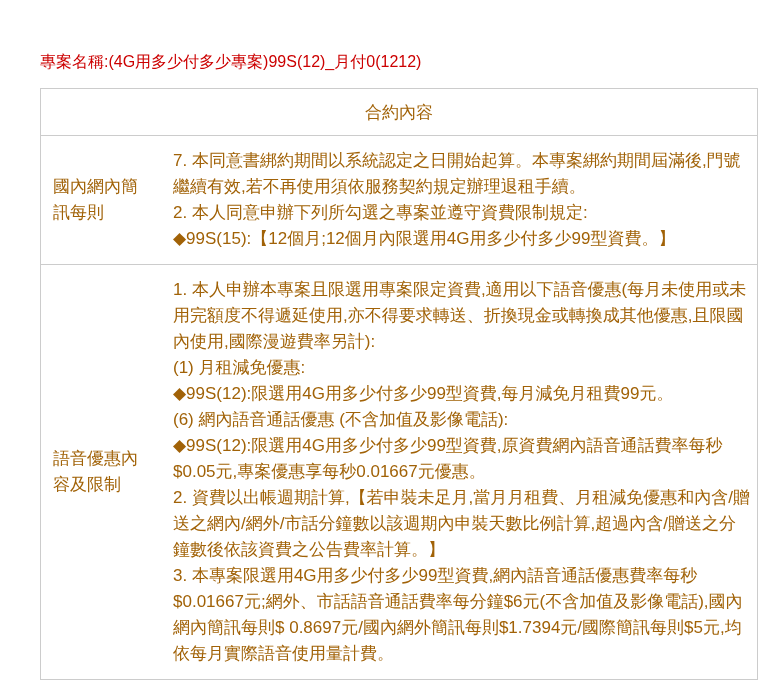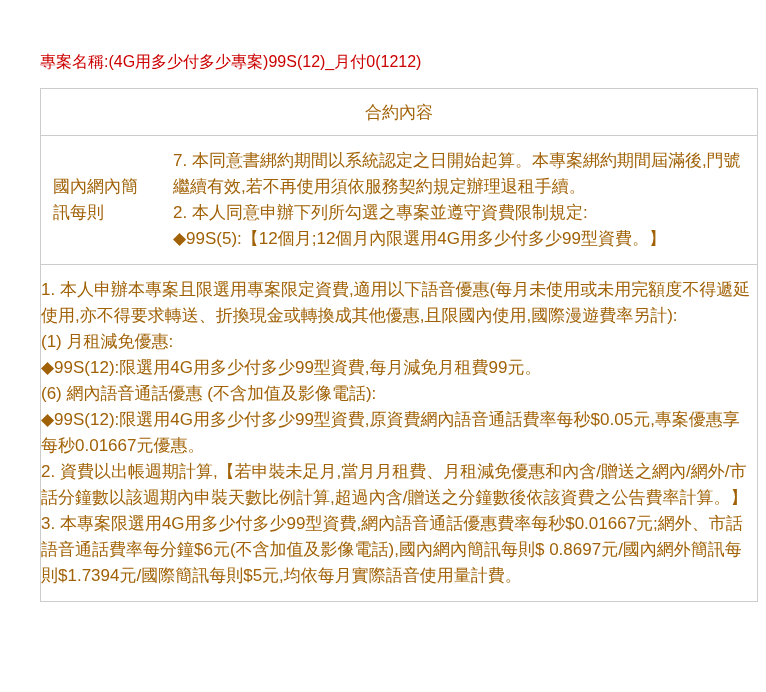--- a/index.html
+++ b/index.html
@@ -71,25 +71,26 @@
   <div class="page-title">專案名稱:(4G用多少付多少專案)99S(12)_月付0(1212)</div>
 
   <div class="contract-table">
     <div class="table-header">合約內容</div>
 
     <div class="table-row">
       <div class="row-label">國內網內簡訊每則</div>
       <div class="row-content">
           <div class="para">7. 本同意書綁約期間以系統認定之日開始起算。本專案綁約期間屆滿後,門號繼續有效,若不再使用須依服務契約規定辦理退租手續。</div>
           <div class="para">2. 本人同意申辦下列所勾選之專案並遵守資費限制規定:</div>
-          <div class="para">◆99S(5):【12個月;12個月內限選用4G用多少付多少99型資費。】</div>
+          <div class="para">◆99S(15):【12個月;12個月內限選用4G用多少付多少99型資費。】</div>
         </div>
     </div>
 
     <div class="table-row last">
+      <div class="row-label">語音優惠內容及限制</div>
       <div class="row-content">
           <div class="para">1. 本人申辦本專案且限選用專案限定資費,適用以下語音優惠(每月未使用或未用完額度不得遞延使用,亦不得要求轉送、折換現金或轉換成其他優惠,且限國內使用,國際漫遊費率另計):</div>
           <div class="para">(1) 月租減免優惠:</div>
           <div class="para">◆99S(12):限選用4G用多少付多少99型資費,每月減免月租費99元。</div>
           <div class="para">(6) 網內語音通話優惠 (不含加值及影像電話):</div>
           <div class="para">◆99S(12):限選用4G用多少付多少99型資費,原資費網內語音通話費率每秒$0.05元,專案優惠享每秒0.01667元優惠。</div>
           <div class="para">2. 資費以出帳週期計算,【若申裝未足月,當月月租費、月租減免優惠和內含/贈送之網內/網外/市話分鐘數以該週期內申裝天數比例計算,超過內含/贈送之分鐘數後依該資費之公告費率計算。】</div>
           <div class="para">3. 本專案限選用4G用多少付多少99型資費,網內語音通話優惠費率每秒$0.01667元;網外、市話語音通話費率每分鐘$6元(不含加值及影像電話),國內網內簡訊每則$ 0.8697元/國內網外簡訊每則$1.7394元/國際簡訊每則$5元,均依每月實際語音使用量計費。</div>
         </div>
     </div>

